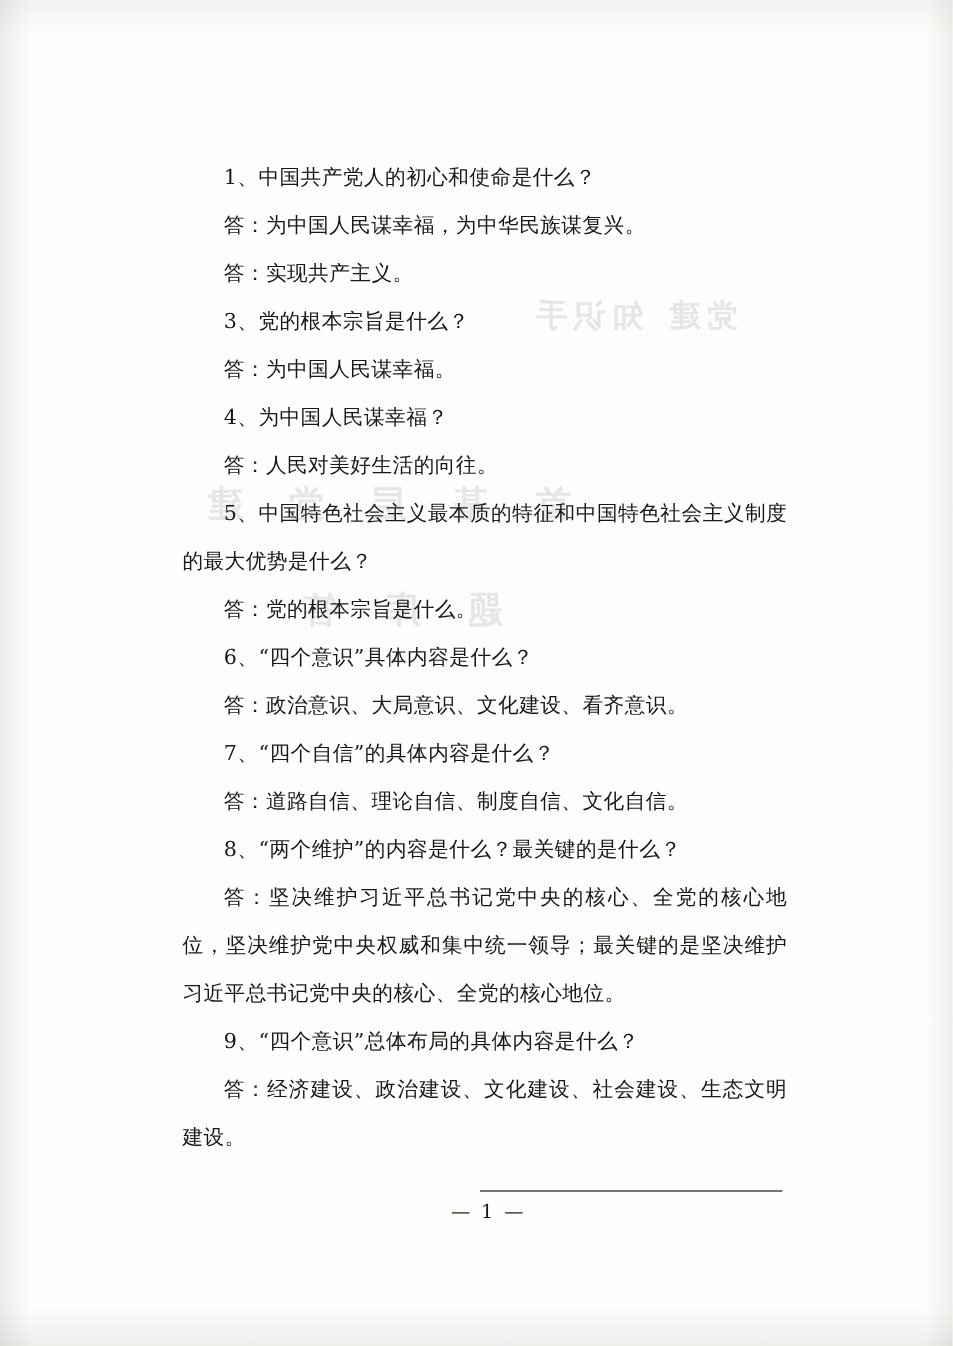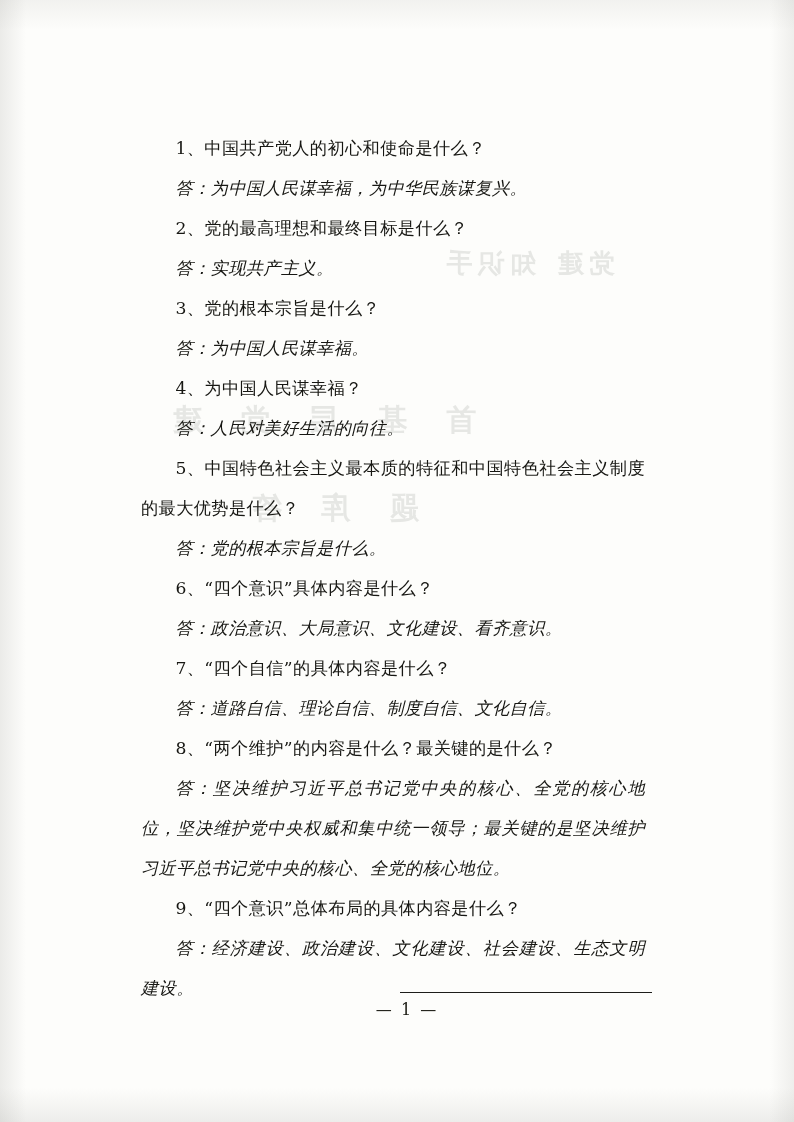--- a/index.html
+++ b/index.html
@@ -46,39 +46,38 @@
     letter-spacing: 6px;
     white-space: nowrap;
     transform: scaleX(-1);
   }
   .ghost.g1 { top: 246px; left: 440px; font-size: 26px; }
   .ghost.g2 { top: 400px; left: 158px; font-size: 30px; letter-spacing: 14px; }
   .ghost.g3 { top: 488px; left: 238px; font-size: 30px; letter-spacing: 14px; }
 
   .content {
     position: absolute;
-    left: 141px;
+    left: 152px;
     top: 128px;
     width: 504px;
   }
   .line {
     font-size: 17.2px;
     line-height: 40px;
     color: #171713;
     letter-spacing: 0.4px;
     text-align: justify;
     text-justify: inter-ideograph;
     font-family: "DejaVu Serif", "Liberation Serif", serif;
   }
   .q {
     text-indent: 2em;
   }
   .a {
     text-indent: 2em;
-    font-style: italic;
   }
   .rule {
     position: absolute;
     left: 400px;
     top: 992px;
     width: 252px;
     height: 1px;
     background: #1d1d1a;
   }
   .pageno {
@@ -107,23 +106,20 @@
 
   <div class="content">
 
     <div class="line q">
       <span>1、</span><span>中国共产党人的初心和使命是什么？</span>
     </div>
     <div class="line a">
       <span>答：</span><span>为中国人民谋幸福，为中华民族谋复兴。</span>
     </div>
 
-    <div class="line q">
-      <span>2、</span><span>党的最高理想和最终目标是什么？</span>
-    </div>
     <div class="line a">
       <span>答：</span><span>实现共产主义。</span>
     </div>
 
     <div class="line q">
       <span>3、</span><span>党的根本宗旨是什么？</span>
     </div>
     <div class="line a">
       <span>答：</span><span>为中国人民谋幸福。</span>
     </div>

